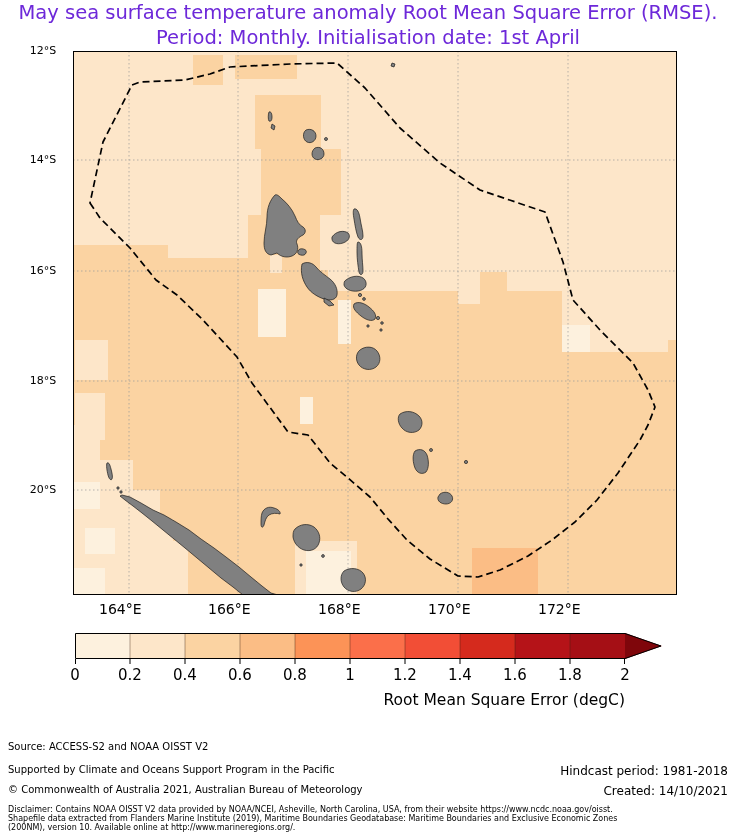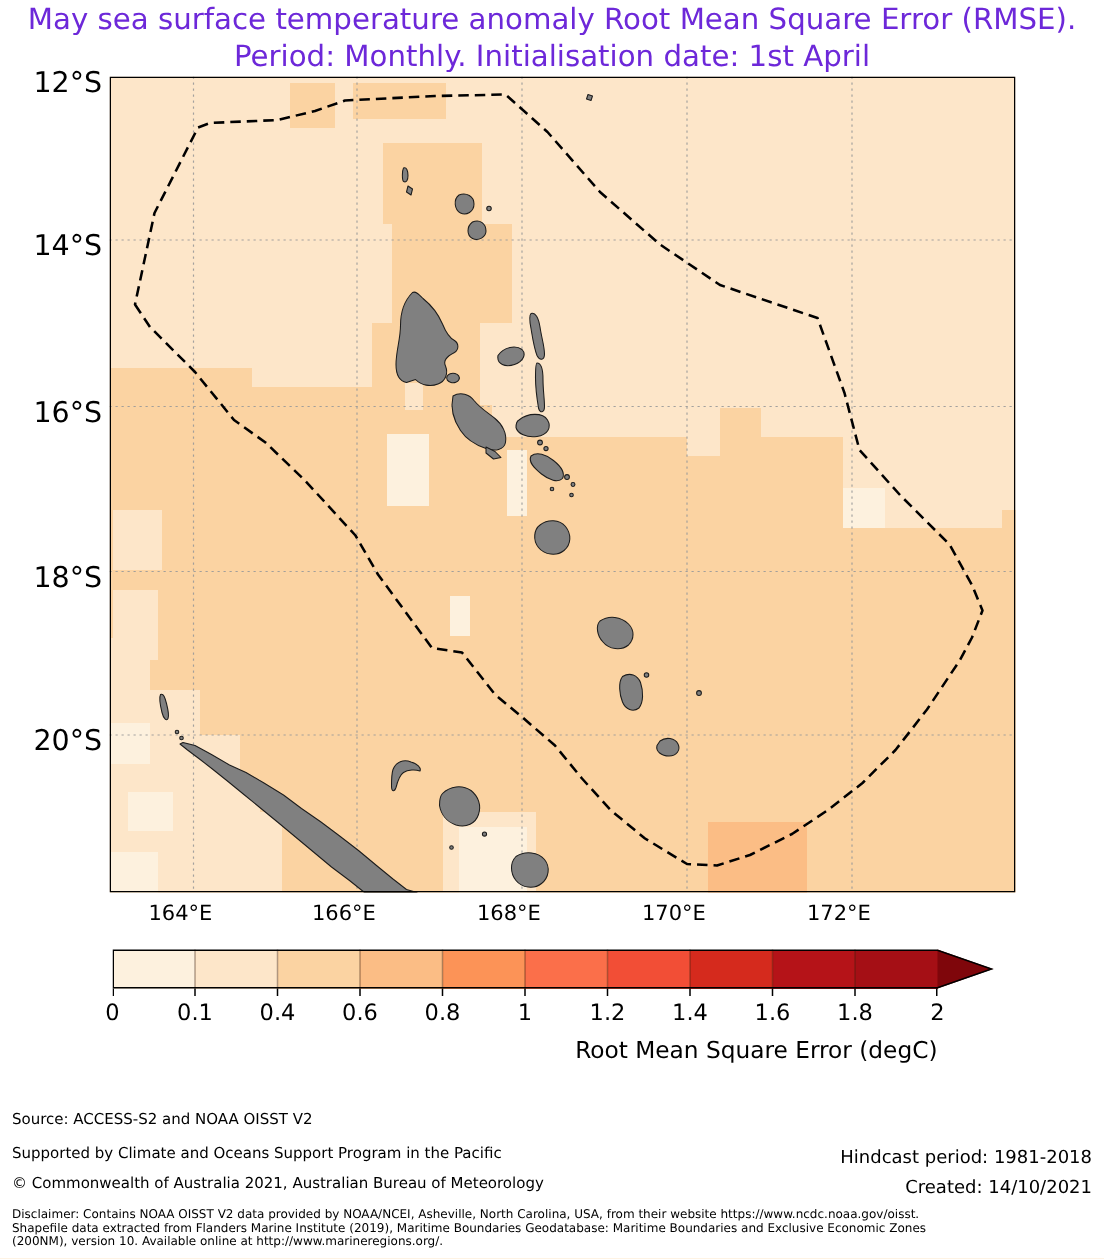--- a/index.html
+++ b/index.html
@@ -3,21 +3,21 @@
 <meta charset="utf-8">
 <style>
   html,body{margin:0;padding:0;}
   body{
     width:736px;height:839px;position:relative;overflow:hidden;background:#ffffff;
     font-family:"DejaVu Sans","Liberation Sans",sans-serif;color:#000;
   }
   .abs{position:absolute;}
   .title-line{position:absolute;left:50%;transform:translateX(-50%);white-space:nowrap;
     font-size:19.5px;color:#6d28d9;}
-  .lat-label{position:absolute;left:18px;width:50px;text-align:right;font-size:19px;}
+  .lat-label{position:absolute;left:18px;width:50px;text-align:center;font-size:11px;}
   .lon-label{position:absolute;width:60px;text-align:left;font-size:14px;top:601px;}
   .cb-tick-label{position:absolute;width:44px;text-align:center;font-size:15px;top:666px;}
   .cb-title{position:absolute;left:75px;top:691px;width:550px;text-align:right;font-size:15.5px;}
   .foot{position:absolute;font-size:10px;}
   .foot-r{position:absolute;right:8px;text-align:left;font-size:12px;}
   .disc{position:absolute;left:8px;font-size:8px;line-height:9.6px;white-space:nowrap;}
 </style>
 </head>
 <body>
 
@@ -170,21 +170,21 @@
       <line x1="275" y1="27" x2="275" y2="32"></line>
     <line x1="330" y1="27" x2="330" y2="32"></line>
       <line x1="385" y1="27" x2="385" y2="32"></line>
     <line x1="440" y1="27" x2="440" y2="32"></line>
       <line x1="495" y1="27" x2="495" y2="32"></line>
     <line x1="549.5" y1="27" x2="549.5" y2="32"></line>
   </g>
 </svg>
 
 <div class="cb-tick-label" style="left:53px">0</div>
-<div class="cb-tick-label" style="left:108px">0.1</div>
+<div class="cb-tick-label" style="left:108px">0.2</div>
 <div class="cb-tick-label" style="left:163px">0.4</div>
 <div class="cb-tick-label" style="left:218px">0.6</div>
 <div class="cb-tick-label" style="left:273px">0.8</div>
 <div class="cb-tick-label" style="left:328px">1</div>
 <div class="cb-tick-label" style="left:383px">1.2</div>
 <div class="cb-tick-label" style="left:438px">1.4</div>
 <div class="cb-tick-label" style="left:493px">1.6</div>
 <div class="cb-tick-label" style="left:548px">1.8</div>
 <div class="cb-tick-label" style="left:603px">2</div>
 

